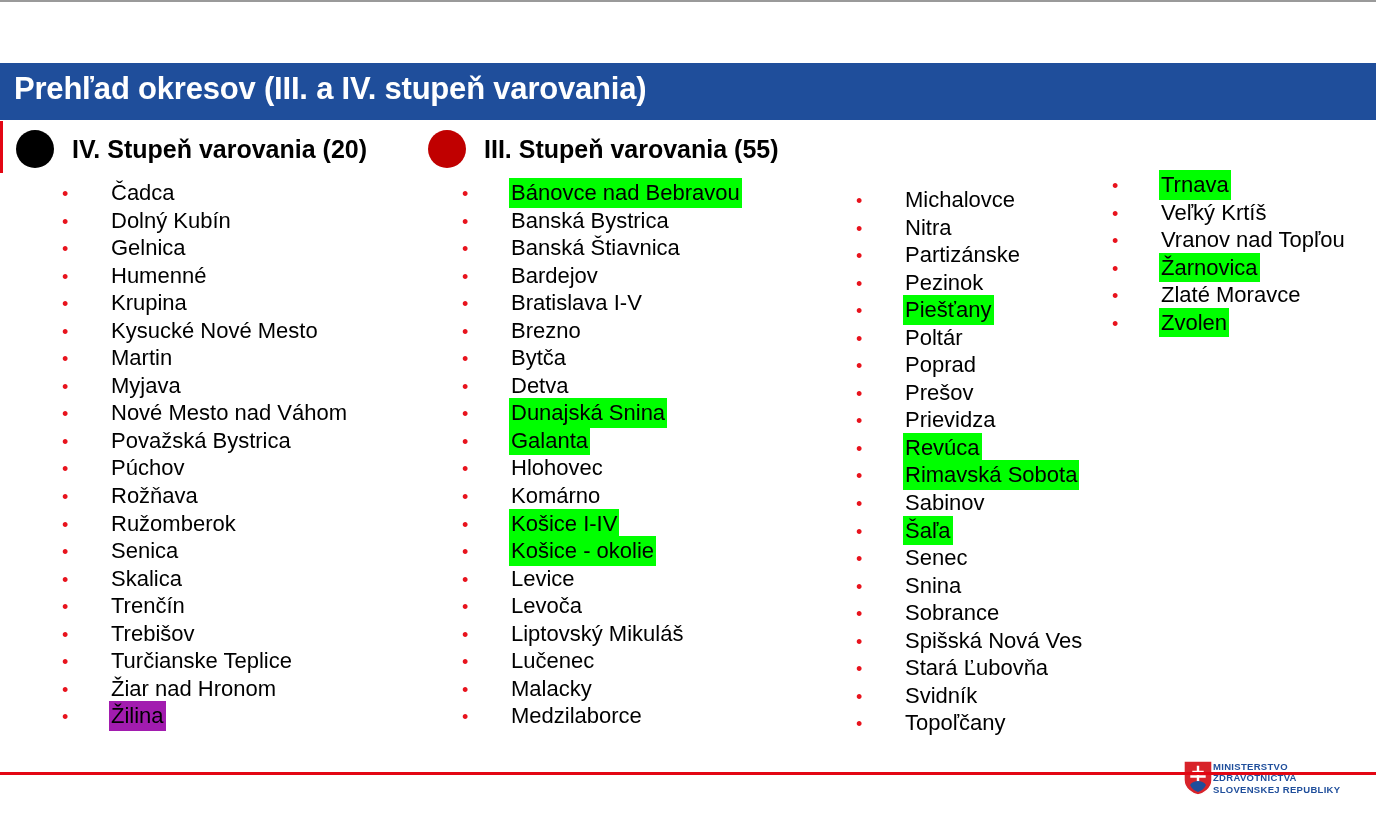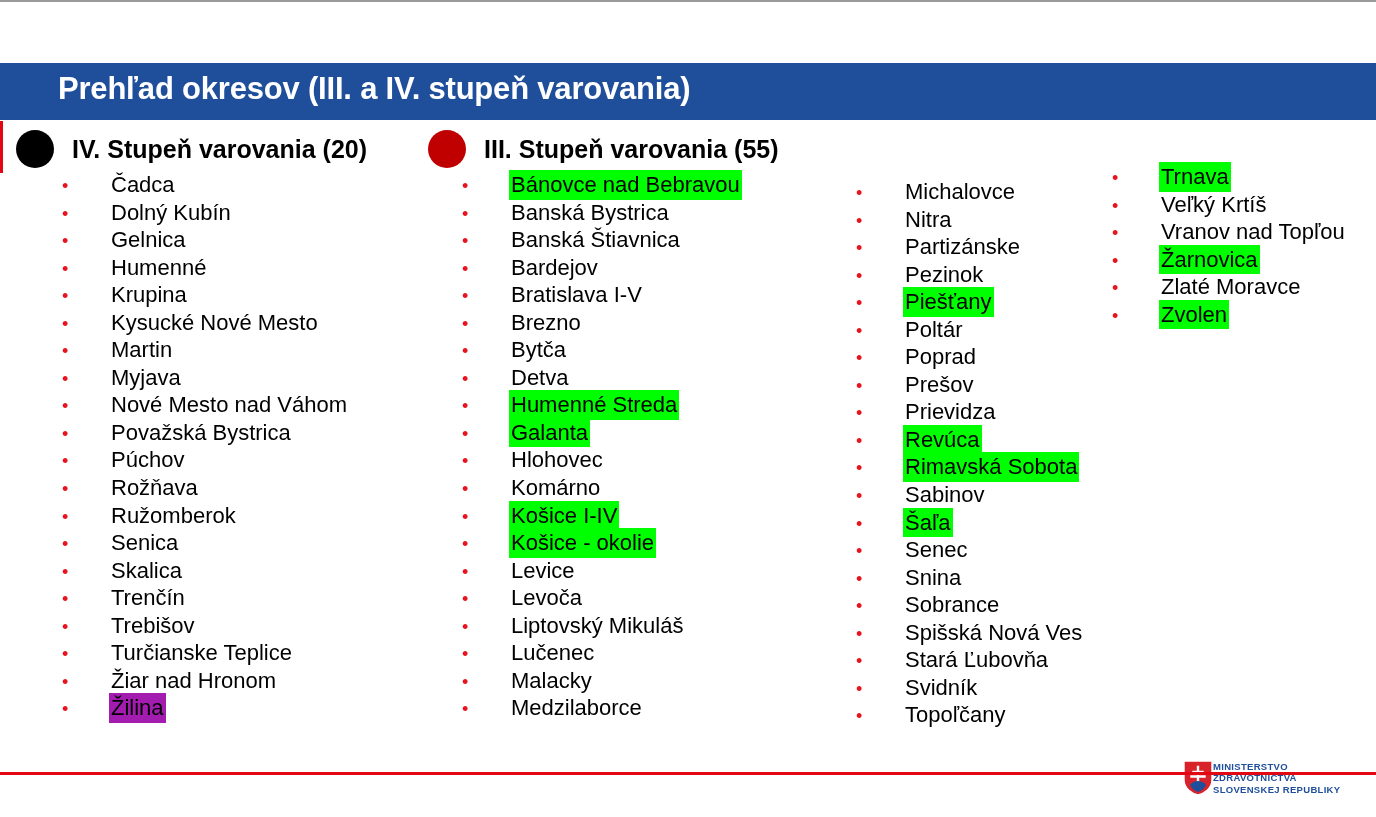--- a/index.html
+++ b/index.html
@@ -32,21 +32,20 @@
   .banner-title {
     position: absolute;
     left: 14px;
     top: 8px;
     font-size: 31px;
     font-weight: bold;
     color: #ffffff;
     letter-spacing: -0.2px;
     white-space: nowrap;
     font-family: "Liberation Sans", sans-serif;
-    margin-left: 44px;
   }
   
   .left-accent {
     position: absolute;
     left: 0px;
     top: 119px;
     width: 3px;
     height: 52px;
     background: #e30613;
   }
@@ -78,20 +77,21 @@
   .legend-label {
     margin-left: 18px;
     font-size: 25px;
     font-weight: bold;
     color: #000000;
     white-space: nowrap;
   }
   
   .col {
     position: absolute;
+    margin-top: 8px;
   }
   .col-1 { left: 62px;   top: 168px; }
   .col-2 { left: 462px;  top: 168px; }
   .col-3 { left: 856px;  top: 175px; }
   .col-4 { left: 1112px; top: 160px; }
 
   .item {
     display: flex;
     align-items: baseline;
     height: 27.55px;
@@ -275,21 +275,21 @@
       <div class="item">
         <span class="bullet"></span>
         <span class="name">Bytča</span>
       </div>
       <div class="item">
         <span class="bullet"></span>
         <span class="name">Detva</span>
       </div>
       <div class="item">
         <span class="bullet"></span>
-        <span class="name hl-green">Humenné Streda</span>
+        <span class="name hl-green">Dunajská Snina</span>
       </div>
       <div class="item">
         <span class="bullet"></span>
         <span class="name hl-green">Galanta</span>
       </div>
       <div class="item">
         <span class="bullet"></span>
         <span class="name">Hlohovec</span>
       </div>
       <div class="item">

